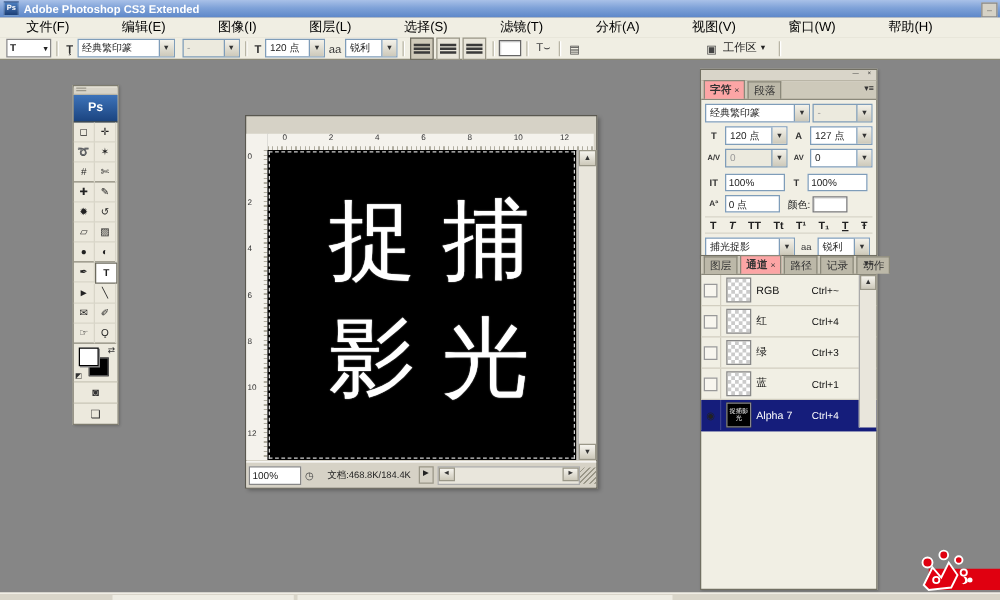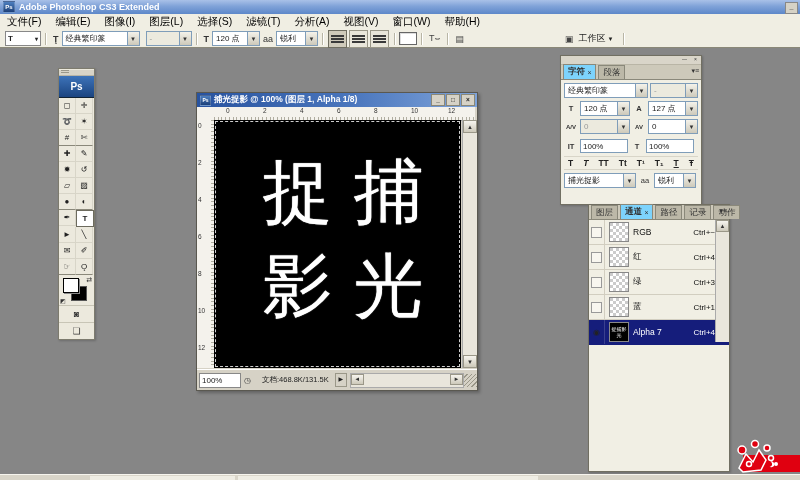--- a/index.html
+++ b/index.html
@@ -13,21 +13,21 @@
     background:linear-gradient(180deg,#a9c1e8 0%,#7fa2d8 45%,#5d87c9 100%);
     display:flex;align-items:center;color:#fff;font-size:9px;font-weight:bold;}
   .ps-mini{width:10px;height:10px;margin:0 4px 0 3px;background:linear-gradient(180deg,#4d7fc0,#1c3f78);
     color:#fff;font-size:6px;font-weight:bold;display:flex;align-items:center;justify-content:center;border:1px solid #fff3}
   .win-min{position:absolute;right:2px;top:2px;width:11px;height:10px;background:#d6d2c6;
     border:1px solid #888;font-size:7px;line-height:8px;text-align:center;color:#222}
 
   
   .menubar{left:0;top:14px;width:800px;height:16px;background:#f0eee3;border-bottom:1px solid #d0cdc0;
     display:flex;align-items:center;font-size:10.5px;color:#000}
-  .menu-item{padding:0 7px;height:100%;display:flex;align-items:center;cursor:default}
+  .menu-item{padding:0 21px;height:100%;display:flex;align-items:center;cursor:default}
 
   
   .optionsbar{left:0;top:30px;width:800px;height:17px;background:#f0eee3;border-bottom:1px solid #8a8878;
     display:flex;align-items:center;font-size:8.5px;color:#222}
   .ob-group{display:flex;align-items:center;height:100%}
   .ob-sep{width:1px;height:12px;background:#b8b5a5;margin:0 4px;box-shadow:1px 0 0 #fff}
   .tool-preset{margin-left:5px;width:30px;height:13px;border:1px solid #888;background:#fff;
     display:flex;align-items:center;justify-content:space-between;padding:0 2px;font-size:8px;font-weight:bold}
   .ob-icon{font-size:9px;font-weight:bold;color:#333;margin:0 3px}
   .dd{display:flex;align-items:center;height:13px;border:1px solid #7f9db9;background:#fff;font-size:8px}
@@ -103,41 +103,41 @@
   .grip{width:13px;height:13px;background:
     repeating-linear-gradient(135deg,transparent 0 2px,#9a9788 2px 3px)}
 
   
   .panel{background:#f1efe4;border:1px solid #716f62;box-shadow:1px 1px 2px #0003}
   .p-head{height:8px;background:#d9d5c9;border-bottom:1px solid #b9b5a6;position:relative}
   .p-head .hb{position:absolute;top:1px;width:9px;height:6px;font-size:5px;line-height:5px;text-align:center;color:#333}
   .tabs{height:14px;display:flex;align-items:flex-end;background:#cdc9ba;border-bottom:1px solid #8a887a;position:relative}
   .tab{height:13px;display:flex;align-items:center;padding:0 4px;font-size:8.5px;color:#333;
     background:#bcb8a8;border:1px solid #8a887a;border-bottom:none;margin-left:2px;white-space:nowrap}
-  .tab.active{background:#7dd3fc;font-weight:bold;height:14px}
+  .tab.active{background:#fca5a5;font-weight:bold;height:14px}
   .pmenu{position:absolute;right:2px;top:2px;font-size:7px;color:#333}
 
   
   .charpanel{left:560px;top:55px;width:140px;height:148px}
   .cp-body{padding:3px 3px 0 3px;display:flex;flex-direction:column;gap:3px;font-size:8px;color:#222}
   .row{display:flex;align-items:center;gap:2px}
   .cp-ic{width:14px;text-align:center;font-weight:bold;font-size:7.5px;color:#333;flex:none}
   .inbox{height:12px;border:1px solid #7f9db9;background:#fff;display:flex;align-items:center;padding-left:2px;font-size:8px}
   .stylerow{display:flex;justify-content:space-between;padding:1px 4px;font-weight:bold;font-size:8.5px;
     border-top:1px solid #d8d5c8;border-bottom:1px solid #d8d5c8}
   .stylerow .it{font-style:italic}
   .stylerow .un{text-decoration:underline}
   .colorlabel{font-size:8px;margin-left:4px}
   .cswatch{width:26px;height:11px;background:#fff;border:1px solid #777;box-shadow:inset 1px 1px 0 #0002}
 
   
-  .chanpanel{left:588px;top:204px;width:140px;height:266px}
+  .chanpanel{left:560px;top:204px;width:140px;height:266px}
   .ch-rows{position:relative}
   .ch-row{height:24px;display:flex;align-items:center;border-bottom:1px solid #d2cec0;
-    font-size:8.5px;color:#111;padding-right:14px}
+    font-size:8.5px;color:#111;padding-right:30px}
   .eye-cell{width:15px;height:100%;border-right:1px solid #d2cec0;display:flex;align-items:center;justify-content:center;flex:none}
   .eye-box{width:9px;height:9px;border:1px solid #999;background:#f8f6ef}
   .eye{font-size:8px;color:#222}
   .thumb{width:18px;height:18px;margin:0 4px;border:1px solid #888;flex:none;
     background:repeating-conic-gradient(#ffffff 0% 25%, #cbcbcb 0% 50%) 0 0/6px 6px}
   .thumb.alpha{background:#000;color:#fff;font-size:5px;line-height:6px;display:flex;align-items:center;justify-content:center;text-align:center;letter-spacing:0}
   .ch-name{white-space:nowrap}
   .ch-key{margin-left:auto;font-size:8px}
   .ch-row.selected{background:#151d7b;color:#fff;border-bottom-color:#151d7b}
   .ch-row.selected .eye-cell{border-right-color:#3a408f}
@@ -265,29 +265,20 @@
     <span class="swap">⇄</span>
     <span class="bg"></span>
     <span class="fg"></span>
     <span class="mini-fgbg">◩</span>
   </div>
   <div class="tb-bottom">◙</div>
   <div class="tb-bottom" style="border-bottom:none">❏</div>
 </div>
 
 <div class="abs docwin">
-  <div class="doc-title">
-    <span class="ps-mini">Ps</span>
-    <span>捕光捉影 @ 100% (图层 1, Alpha 1/8)</span>
-    <span class="doc-btns">
-      <span class="doc-btn">_</span>
-      <span class="doc-btn">□</span>
-      <span class="doc-btn">×</span>
-    </span>
-  </div>
   <div class="ruler-corner"></div>
   <div class="ruler-h">
     <span style="left:12px">0</span>
     <span style="left:49px">2</span>
     <span style="left:86px">4</span>
     <span style="left:123px">6</span>
     <span style="left:160px">8</span>
     <span style="left:197px">10</span>
     <span style="left:234px">12</span>
   </div>
@@ -309,21 +300,21 @@
       <span class="glyph">光</span>
     </div>
   </div>
   <div class="vscroll">
     <div class="sbtn">▲</div>
     <div class="sbtn down">▼</div>
   </div>
   <div class="doc-status">
     <span class="zoombox">100%</span>
     <span class="clock">◷</span>
-    <span class="docinfo">文档:468.8K/131.5K</span>
+    <span class="docinfo">文档:468.8K/184.4K</span>
     <span class="st-arrow">▶</span>
     <span class="hscroll">
       <span class="sbtn">◄</span>
       <span class="sbtn right">►</span>
     </span>
     <span class="grip"></span>
   </div>
 </div>
 
 <div class="abs panel charpanel">
@@ -371,20 +362,26 @@
       <div class="dd" style="width:48px">
         <span class="dd-val">0</span>
         <span class="dd-arr">▼</span>
       </div>
     </div>
     <div class="row" style="margin-top:2px">
       <span class="cp-ic">IT</span>
       <span class="inbox" style="width:44px">100%</span>
       <span class="cp-ic">T</span>
       <span class="inbox" style="width:44px">100%</span>
+    </div>
+    <div class="row">
+      <span class="cp-ic" style="font-size:6.5px">Aª</span>
+      <span class="inbox" style="width:40px">0 点</span>
+      <span class="colorlabel">颜色:</span>
+      <span class="cswatch"></span>
     </div>
     <div class="stylerow">
       <span>T</span>
       <span class="it">T</span>
       <span>TT</span>
       <span>Tt</span>
       <span>T¹</span>
       <span>T₁</span>
       <span class="un">T</span>
       <span>Ŧ</span>

